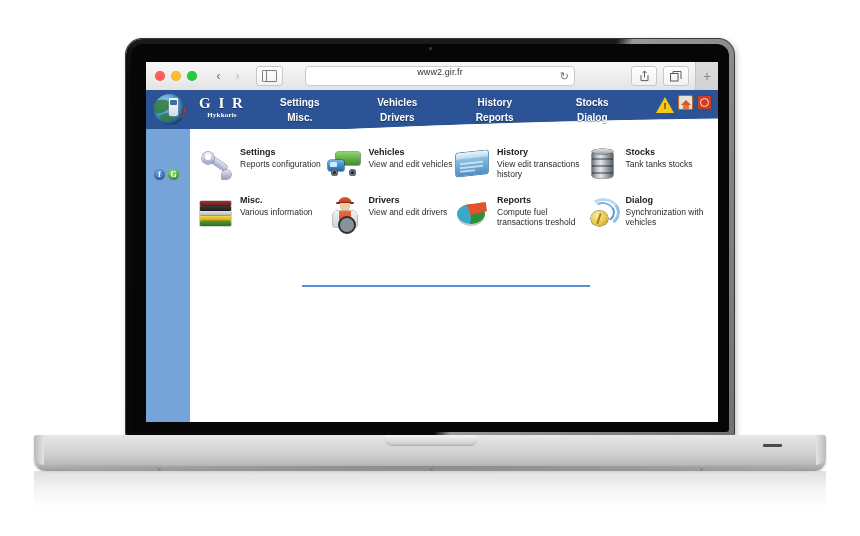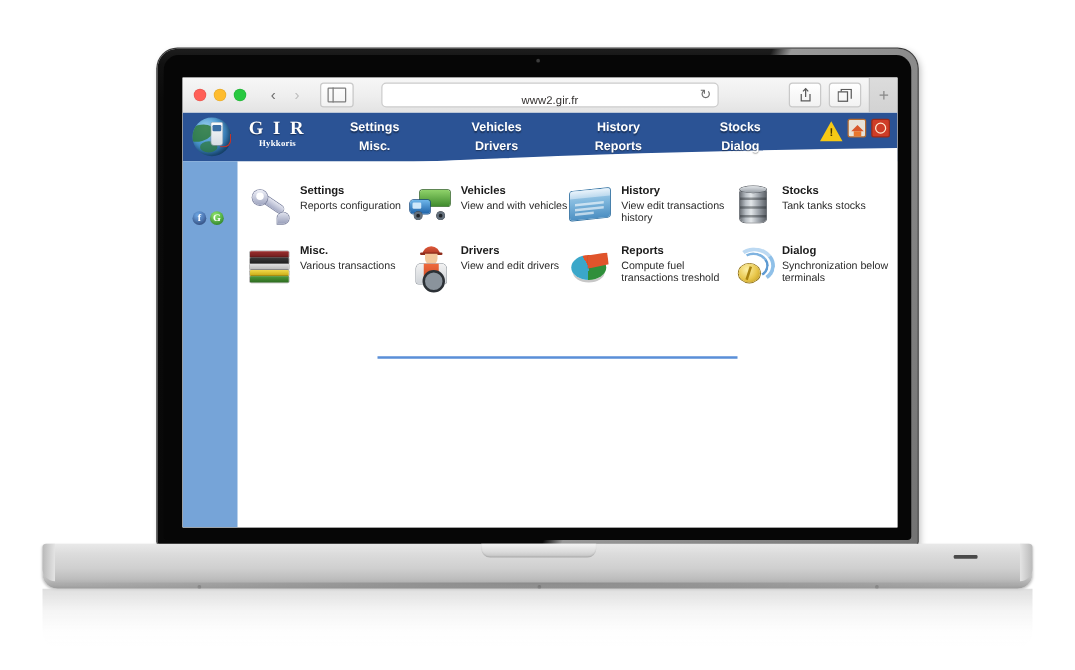--- a/index.html
+++ b/index.html
@@ -164,21 +164,21 @@
     left: 3px; top: -1px; bottom: -1px;
     border-left: 1px solid #7d7d7d;
   }
 
   .urlbar {
     margin-left: 22px;
     width: 268px; height: 18px;
     border: 1px solid #cccccc;
     border-radius: 4px;
     background: #ffffff;
-    display: flex; align-items: flex-end;
+    display: flex; align-items: flex-start;
     position: relative;
   }
   .url-text {
     flex: 1; text-align: center;
     font-size: 9px; color: #33302f;
     letter-spacing: .1px;
   }
   .reload {
     position: absolute; right: 5px; top: 2px;
     font-size: 11px; color: #6d6d6d; line-height: 14px;
@@ -773,21 +773,21 @@
             <div class="ic-truck">
               <span class="box"></span>
                 <span class="cab"></span>
                 <span class="win"></span>
               <span class="wheel a"></span>
                 <span class="wheel b"></span>
             </div>
           </div>
           <div class="mod-txt">
             <div class="mod-title">Vehicles</div>
-            <div class="mod-desc">View and with vehicles</div>
+            <div class="mod-desc">View and edit vehicles</div>
           </div>
         </div>
 
         <div class="mod">
           <div class="mod-ico">
             <div class="ic-hist">
               <span class="winbox"></span>
                 <span class="titlebar"></span>
               <span class="line a"></span>
                 <span class="line b"></span>
@@ -821,21 +821,21 @@
             <div class="ic-books">
                 <i></i>
                 <i></i>
                 <i></i>
                 <i></i>
                 <i></i>
               </div>
           </div>
           <div class="mod-txt">
             <div class="mod-title">Misc.</div>
-            <div class="mod-desc">Various transactions</div>
+            <div class="mod-desc">Various information</div>
           </div>
         </div>
 
         <div class="mod">
           <div class="mod-ico">
             <div class="ic-driver">
               <span class="cap"></span>
                 <span class="face"></span>
               <span class="body"></span>
                 <span class="vest"></span>
@@ -864,21 +864,21 @@
         <div class="mod">
           <div class="mod-ico">
             <div class="ic-dialog">
                 <span class="arc"></span>
                 <span class="arc2"></span>
                 <span class="coin"></span>
               </div>
           </div>
           <div class="mod-txt">
             <div class="mod-title">Dialog</div>
-            <div class="mod-desc">Synchronization below terminals</div>
+            <div class="mod-desc">Synchronization with vehicles</div>
           </div>
         </div>
 
       </div>
 
       <div class="divider"></div>
 
 
     </div>
   </div>

